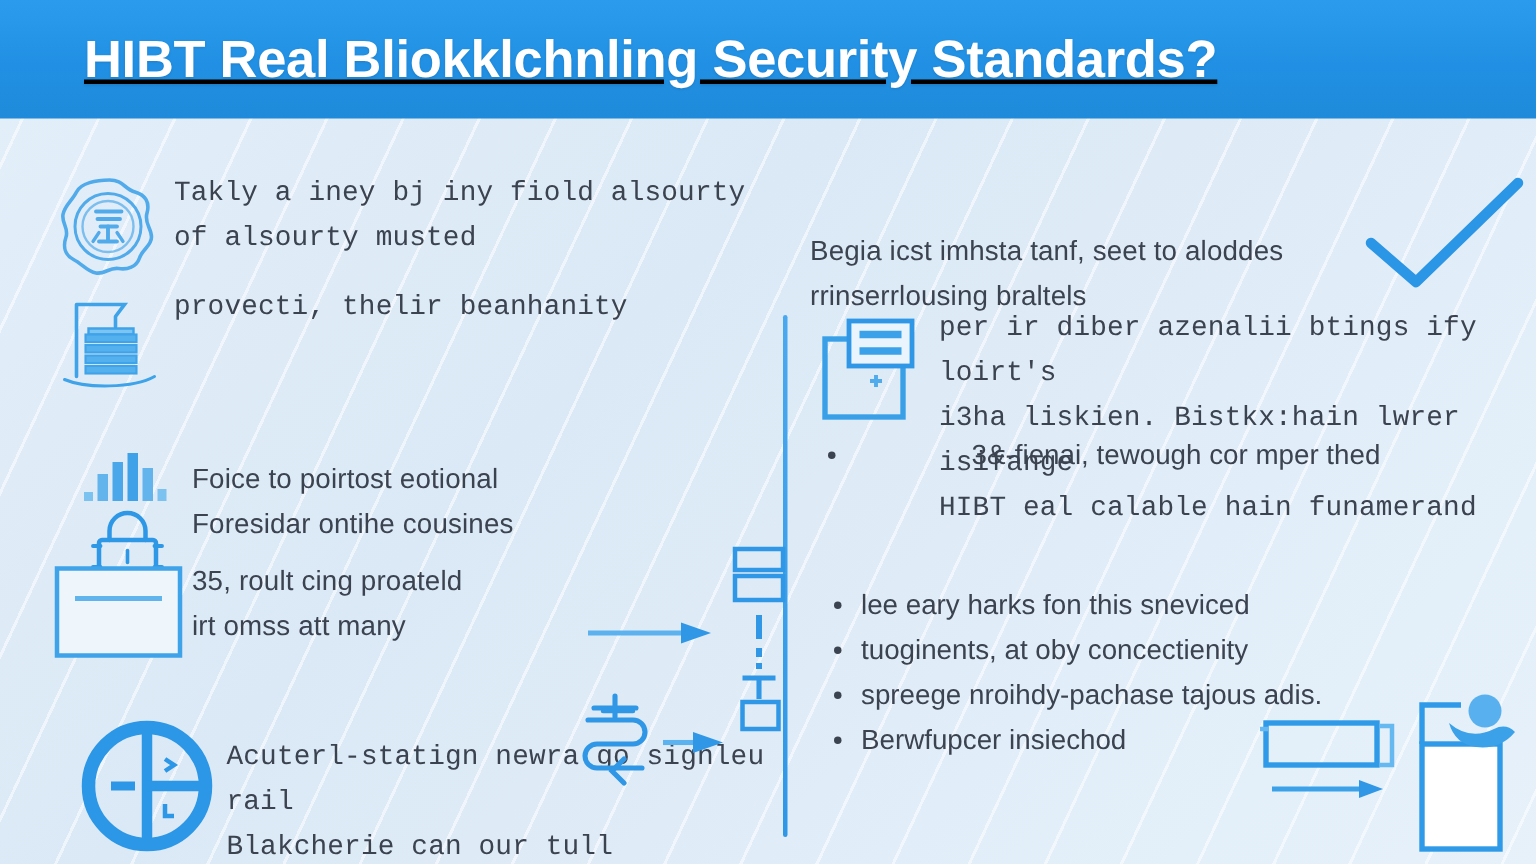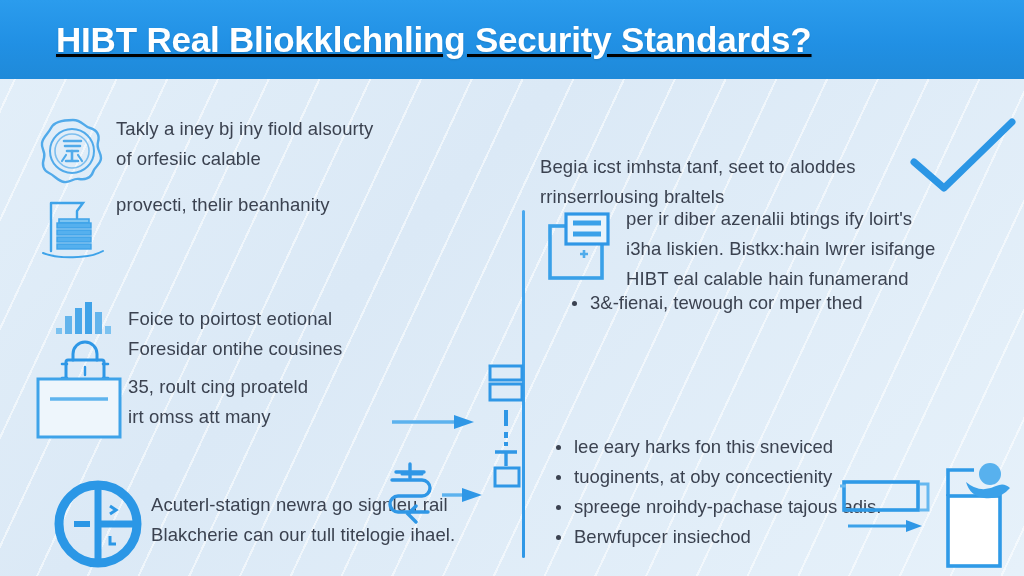--- a/index.html
+++ b/index.html
@@ -35,21 +35,21 @@
   
   #left-col  { position:absolute; left:30px;  top:92px; width:480px; height:470px; }
   #right-col { position:absolute; left:540px; top:92px; width:470px; height:470px; }
   #column-divider {
     position:absolute; left:522px; top:210px;
     width:3px; height:348px;
     background:linear-gradient(180deg,#4aa8ee,#2e97e6);
     border-radius:2px;
   }
   
-  .row { display:flex; align-items:flex-start; }
+  .row { display:flex; align-items:flex-start;font-family:Liberation Mono, monospace; }
   .icon-slot { flex:0 0 auto; display:flex; align-items:center; justify-content:center; }
   .txt {
     color:#3b4250;
     font-size:18.5px;
     line-height:30px;
     letter-spacing:0.1px;
   }
   .blur { filter:blur(0.25px); }
 
   
@@ -57,22 +57,22 @@
   #row-building  { position:absolute; left:0;  top:98px;  width:470px; }
   #row-chart     { position:absolute; left:0;  top:208px; width:470px; }
   #row-lock      { position:absolute; left:0;  top:248px; width:470px; }
   #row-card      { position:absolute; left:6px;top:285px; }
   #txt-block-3   { position:absolute; left:98px;top:212px; width:340px; }
   #row-globe     { position:absolute; left:15px;  top:382px; width:470px; }
 
   
   #r-lead        { position:absolute; left:0;   top:28px;  width:360px;margin-top:32px; }
   #r-doc-row     { position:absolute; left:0;   top:112px; width:460px; }
-  #r-bullets-1   { position:absolute; left:28px;top:196px; width:450px; }
-  #r-bullets-2   { position:absolute; left:12px;top:296px; width:450px;margin-top:44px; }
+  #r-bullets-1   { position:absolute; left:8px;top:196px; width:450px;text-align:center; }
+  #r-bullets-2   { position:absolute; left:12px;top:296px; width:450px; }
 
   ul.bullets { list-style:none; }
   ul.bullets li {
     position:relative;
     padding-left:22px;
     color:#3b4250;
     font-size:18.5px;
     line-height:30px;
   }
   ul.bullets li::before {
@@ -116,21 +116,21 @@
             <circle cx="36" cy="36" r="22" stroke-width="2"></circle>
             <circle cx="36" cy="36" r="17" stroke-width="1.6" opacity="0.7"></circle>
             <path d="M28 26 h17 M29 31 h15 M31 36 h11" stroke-width="2.6" stroke-linecap="round"></path>
             <path d="M36 36 v10 M30 46 h12" stroke-width="2.6" stroke-linecap="round"></path>
             <path d="M30 40 l-4 6 M42 40 l4 6" stroke-width="2.2" stroke-linecap="round"></path>
           </g>
         </svg>
       </div>
       <div class="txt blur">
         <div>Takly a iney bj iny fiold alsourty</div>
-        <div>of orfesiic calable</div>
+        <div>of alsourty musted</div>
       </div>
     </div>
 
     <div class="row" id="row-building">
       <div class="icon-slot" style="width:86px;height:76px;">
         <svg width="72" height="70" viewBox="0 0 72 70">
           <g fill="none" stroke="#3ea3e9" stroke-width="2.4" stroke-linecap="round">
             <path d="M14 58 V10 M14 10 h32 l-6 8 M40 18 v7"></path>
             <path d="M22 26 h30 v4 h-30 z" fill="#7cc4f2" stroke-width="1.6"></path>
             <rect x="20" y="30" width="34" height="5" fill="#55b0ee" stroke-width="1.4"></rect>

